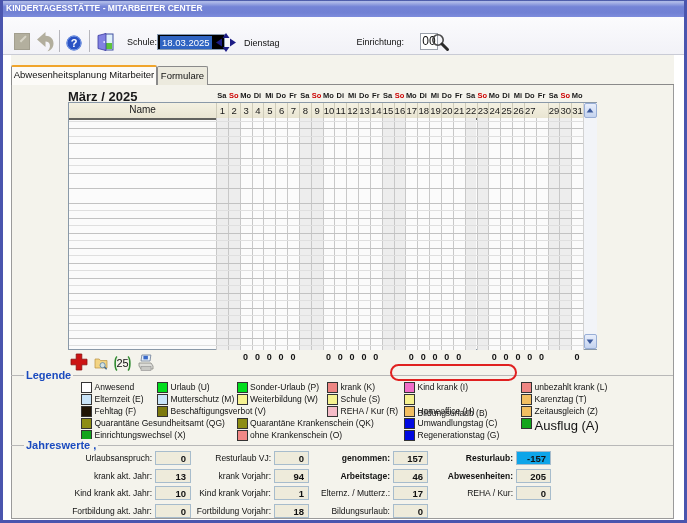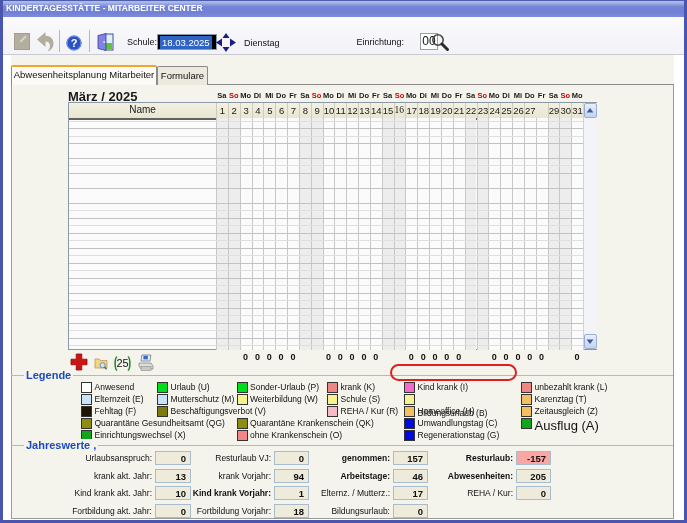--- a/index.html
+++ b/index.html
@@ -32,21 +32,21 @@
 <div class="abs" style="left:89px;top:30px;width:1px;height:22px;background:#b6b6bc;"></div>
 
 <svg class="abs" style="left:97px;top:33px;" width="17" height="18" viewBox="0 0 17 18">
   <rect x="8" y="1" width="8" height="16" fill="#dff0fa" stroke="#4050a0" stroke-width="1"></rect>
   <rect x="9" y="10" width="6" height="6" fill="#5ec43a"></rect>
   <path d="M1,2.5 L9,0.5 L9,17.5 L1,15.5 Z" fill="#8282e2" stroke="#3a3aa0" stroke-width="0.8"></path>
   <circle cx="7.2" cy="9" r="0.9" fill="#e8e8ff"></circle>
 </svg>
 <div class="abs" style="left:127px;top:37px;font-size:9px;color:#111;">Schule:</div>
 
-<div class="abs" style="left:157px;top:34px;width:60px;height:16px;background:#000000;border:1px solid #8a9cb2;box-sizing:border-box;">
+<div class="abs" style="left:157px;top:34px;width:68px;height:16px;background:#000000;border:1px solid #8a9cb2;box-sizing:border-box;">
   <div class="abs" style="left:2px;top:1px;background:#2f64c2;color:#fff;font-size:9.5px;padding:1px 2px;">18.03.2025</div>
 </div>
 
 <svg class="abs" style="left:215px;top:32px;" width="22" height="21" viewBox="0 0 22 21">
   <path d="M1,10.5 L7,6.5 L7,14.5 Z" fill="#1c1c86"></path>
   <path d="M21,10.5 L15,6.5 L15,14.5 Z" fill="#1c1c86"></path>
   <path d="M11,1 L7.5,6 L14.5,6 Z" fill="#1c1c86"></path>
   <path d="M11,20 L7.5,15 L14.5,15 Z" fill="#1c1c86"></path>
 </svg>
 <div class="abs" style="left:244px;top:38px;font-size:9px;color:#111;">Dienstag</div>
@@ -111,21 +111,21 @@
 <div class="abs" style="left:275.2px;top:103px;width:11.84px;height:15px;border-left:1px solid #cfccba;box-sizing:border-box;text-align:center;font-size:9.5px;color:#1a1a1a;line-height:15px;">6</div>
 <div class="abs" style="left:287.0px;top:103px;width:11.84px;height:15px;border-left:1px solid #cfccba;box-sizing:border-box;text-align:center;font-size:9.5px;color:#1a1a1a;line-height:15px;">7</div>
 <div class="abs" style="left:298.9px;top:103px;width:11.84px;height:15px;border-left:1px solid #cfccba;box-sizing:border-box;text-align:center;font-size:9.5px;color:#1a1a1a;line-height:15px;">8</div>
 <div class="abs" style="left:310.7px;top:103px;width:11.84px;height:15px;border-left:1px solid #cfccba;box-sizing:border-box;text-align:center;font-size:9.5px;color:#1a1a1a;line-height:15px;">9</div>
 <div class="abs" style="left:322.6px;top:103px;width:11.84px;height:15px;border-left:1px solid #cfccba;box-sizing:border-box;text-align:center;font-size:9.5px;color:#1a1a1a;line-height:15px;">10</div>
 <div class="abs" style="left:334.4px;top:103px;width:11.84px;height:15px;border-left:1px solid #cfccba;box-sizing:border-box;text-align:center;font-size:9.5px;color:#1a1a1a;line-height:15px;">11</div>
 <div class="abs" style="left:346.2px;top:103px;width:11.84px;height:15px;border-left:1px solid #cfccba;box-sizing:border-box;text-align:center;font-size:9.5px;color:#1a1a1a;line-height:15px;">12</div>
 <div class="abs" style="left:358.1px;top:103px;width:11.84px;height:15px;border-left:1px solid #cfccba;box-sizing:border-box;text-align:center;font-size:9.5px;color:#1a1a1a;line-height:15px;">13</div>
 <div class="abs" style="left:369.9px;top:103px;width:11.84px;height:15px;border-left:1px solid #cfccba;box-sizing:border-box;text-align:center;font-size:9.5px;color:#1a1a1a;line-height:15px;">14</div>
 <div class="abs" style="left:381.7px;top:103px;width:11.84px;height:15px;border-left:1px solid #cfccba;box-sizing:border-box;text-align:center;font-size:9.5px;color:#1a1a1a;line-height:15px;">15</div>
-<div class="abs" style="left:393.6px;top:103px;width:11.84px;height:15px;border-left:1px solid #cfccba;box-sizing:border-box;font-size:9.5px;color:#1a1a1a;line-height:15px;font-family:Liberation Serif, serif;">16</div>
+<div class="abs" style="left:393.6px;top:103px;width:11.84px;height:15px;border-left:1px solid #cfccba;box-sizing:border-box;font-size:9.5px;color:#1a1a1a;line-height:15px;">16</div>
 <div class="abs" style="left:405.4px;top:103px;width:11.84px;height:15px;border-left:1px solid #cfccba;box-sizing:border-box;text-align:center;font-size:9.5px;color:#1a1a1a;line-height:15px;">17</div>
 <div class="abs" style="left:417.3px;top:103px;width:11.84px;height:15px;border-left:1px solid #cfccba;box-sizing:border-box;text-align:center;font-size:9.5px;color:#1a1a1a;line-height:15px;">18</div>
 <div class="abs" style="left:429.1px;top:103px;width:11.84px;height:15px;border-left:1px solid #cfccba;box-sizing:border-box;text-align:center;font-size:9.5px;color:#1a1a1a;line-height:15px;">19</div>
 <div class="abs" style="left:440.9px;top:103px;width:11.84px;height:15px;border-left:1px solid #cfccba;box-sizing:border-box;text-align:center;font-size:9.5px;color:#1a1a1a;line-height:15px;">20</div>
 <div class="abs" style="left:452.8px;top:103px;width:11.84px;height:15px;border-left:1px solid #cfccba;box-sizing:border-box;text-align:left;font-size:9.5px;color:#1a1a1a;line-height:15px;">21</div>
 <div class="abs" style="left:464.6px;top:103px;width:11.84px;height:15px;border-left:1px solid #cfccba;box-sizing:border-box;text-align:center;font-size:9.5px;color:#1a1a1a;line-height:15px;">22</div>
 <div class="abs" style="left:476.5px;top:103px;width:11.84px;height:15px;border-left:1px solid #cfccba;box-sizing:border-box;text-align:center;font-size:9.5px;color:#1a1a1a;line-height:15px;">23</div>
 <div class="abs" style="left:488.3px;top:103px;width:11.84px;height:15px;border-left:1px solid #cfccba;box-sizing:border-box;text-align:center;font-size:9.5px;color:#1a1a1a;line-height:15px;">24</div>
 <div class="abs" style="left:500.1px;top:103px;width:11.84px;height:15px;border-left:1px solid #cfccba;box-sizing:border-box;text-align:center;font-size:9.5px;color:#1a1a1a;line-height:15px;">25</div>
 <div class="abs" style="left:512.0px;top:103px;width:11.84px;height:15px;border-left:1px solid #cfccba;box-sizing:border-box;text-align:center;font-size:9.5px;color:#1a1a1a;line-height:15px;">26</div>
@@ -287,29 +287,29 @@
 <div class="abs" style="left:52px;top:470.5px;width:100px;text-align:right;font-size:8.5px;font-weight:normal;color:#111;white-space:nowrap;">krank akt. Jahr:</div>
 <div class="abs" style="left:155px;top:468.5px;width:36px;height:14px;background:#eeebdb;border:1px solid #a7bccc;box-sizing:content-box;font-size:9.5px;font-weight:bold;color:#111;text-align:right;line-height:14px;padding-right:4px;box-sizing:border-box;">13</div>
 <div class="abs" style="left:52px;top:488px;width:100px;text-align:right;font-size:8.5px;font-weight:normal;color:#111;white-space:nowrap;">Kind krank akt. Jahr:</div>
 <div class="abs" style="left:155px;top:486px;width:36px;height:14px;background:#eeebdb;border:1px solid #a7bccc;box-sizing:content-box;font-size:9.5px;font-weight:bold;color:#111;text-align:right;line-height:14px;padding-right:4px;box-sizing:border-box;">10</div>
 <div class="abs" style="left:52px;top:505.5px;width:100px;text-align:right;font-size:8.5px;font-weight:normal;color:#111;white-space:nowrap;">Fortbildung akt. Jahr:</div>
 <div class="abs" style="left:155px;top:503.5px;width:36px;height:14px;background:#eeebdb;border:1px solid #a7bccc;box-sizing:content-box;font-size:9.5px;font-weight:bold;color:#111;text-align:right;line-height:14px;padding-right:4px;box-sizing:border-box;">0</div>
 <div class="abs" style="left:171px;top:453px;width:100px;text-align:right;font-size:8.5px;font-weight:normal;color:#111;white-space:nowrap;">Resturlaub VJ:</div>
 <div class="abs" style="left:274px;top:451px;width:35px;height:14px;background:#eeebdb;border:1px solid #a7bccc;box-sizing:content-box;font-size:9.5px;font-weight:bold;color:#111;text-align:right;line-height:14px;padding-right:4px;box-sizing:border-box;">0</div>
 <div class="abs" style="left:171px;top:470.5px;width:100px;text-align:right;font-size:8.5px;font-weight:normal;color:#111;white-space:nowrap;">krank Vorjahr:</div>
 <div class="abs" style="left:274px;top:468.5px;width:35px;height:14px;background:#eeebdb;border:1px solid #a7bccc;box-sizing:content-box;font-size:9.5px;font-weight:bold;color:#111;text-align:right;line-height:14px;padding-right:4px;box-sizing:border-box;">94</div>
-<div class="abs" style="left:171px;top:488px;width:100px;text-align:right;font-size:8.5px;font-weight:bold;color:#111;white-space:nowrap;">Kind krank Vorjahr:</div>
+<div class="abs" style="left:171px;top:488px;width:100px;text-align:right;font-size:8.5px;font-weight:normal;color:#111;white-space:nowrap;">Kind krank Vorjahr:</div>
 <div class="abs" style="left:274px;top:486px;width:35px;height:14px;background:#eeebdb;border:1px solid #a7bccc;box-sizing:content-box;font-size:9.5px;font-weight:bold;color:#111;text-align:right;line-height:14px;padding-right:4px;box-sizing:border-box;">1</div>
 <div class="abs" style="left:171px;top:505.5px;width:100px;text-align:right;font-size:8.5px;font-weight:normal;color:#111;white-space:nowrap;">Fortbildung Vorjahr:</div>
 <div class="abs" style="left:274px;top:503.5px;width:35px;height:14px;background:#eeebdb;border:1px solid #a7bccc;box-sizing:content-box;font-size:9.5px;font-weight:bold;color:#111;text-align:right;line-height:14px;padding-right:4px;box-sizing:border-box;">18</div>
 <div class="abs" style="left:290px;top:453px;width:100px;text-align:right;font-size:8.5px;font-weight:bold;color:#111;white-space:nowrap;">genommen:</div>
 <div class="abs" style="left:393px;top:451px;width:35px;height:14px;background:#eeebdb;border:1px solid #a7bccc;box-sizing:content-box;font-size:9.5px;font-weight:bold;color:#111;text-align:right;line-height:14px;padding-right:4px;box-sizing:border-box;">157</div>
 <div class="abs" style="left:290px;top:470.5px;width:100px;text-align:right;font-size:8.5px;font-weight:bold;color:#111;white-space:nowrap;">Arbeitstage:</div>
 <div class="abs" style="left:393px;top:468.5px;width:35px;height:14px;background:#eeebdb;border:1px solid #a7bccc;box-sizing:content-box;font-size:9.5px;font-weight:bold;color:#111;text-align:right;line-height:14px;padding-right:4px;box-sizing:border-box;">46</div>
 <div class="abs" style="left:290px;top:488px;width:100px;text-align:right;font-size:8.5px;font-weight:normal;color:#111;white-space:nowrap;">Elternz. / Mutterz.:</div>
 <div class="abs" style="left:393px;top:486px;width:35px;height:14px;background:#eeebdb;border:1px solid #a7bccc;box-sizing:content-box;font-size:9.5px;font-weight:bold;color:#111;text-align:right;line-height:14px;padding-right:4px;box-sizing:border-box;">17</div>
 <div class="abs" style="left:290px;top:505.5px;width:100px;text-align:right;font-size:8.5px;font-weight:normal;color:#111;white-space:nowrap;">Bildungsurlaub:</div>
 <div class="abs" style="left:393px;top:503.5px;width:35px;height:14px;background:#eeebdb;border:1px solid #a7bccc;box-sizing:content-box;font-size:9.5px;font-weight:bold;color:#111;text-align:right;line-height:14px;padding-right:4px;box-sizing:border-box;">0</div>
 <div class="abs" style="left:413px;top:453px;width:100px;text-align:right;font-size:8.5px;font-weight:bold;color:#111;white-space:nowrap;">Resturlaub:</div>
-<div class="abs" style="left:516px;top:451px;width:35px;height:14px;background:#fca5a5;border:1px solid #a7bccc;box-sizing:content-box;font-size:9.5px;font-weight:bold;color:#111;text-align:right;line-height:14px;padding-right:4px;box-sizing:border-box;">-157</div>
+<div class="abs" style="left:516px;top:451px;width:35px;height:14px;background:#0ea5e9;border:1px solid #a7bccc;box-sizing:content-box;font-size:9.5px;font-weight:bold;color:#111;text-align:right;line-height:14px;padding-right:4px;box-sizing:border-box;">-157</div>
 <div class="abs" style="left:413px;top:470.5px;width:100px;text-align:right;font-size:8.5px;font-weight:bold;color:#111;white-space:nowrap;">Abwesenheiten:</div>
 <div class="abs" style="left:516px;top:468.5px;width:35px;height:14px;background:#eeebdb;border:1px solid #a7bccc;box-sizing:content-box;font-size:9.5px;font-weight:bold;color:#111;text-align:right;line-height:14px;padding-right:4px;box-sizing:border-box;">205</div>
 <div class="abs" style="left:413px;top:488px;width:100px;text-align:right;font-size:8.5px;font-weight:normal;color:#111;white-space:nowrap;">REHA / Kur:</div>
 <div class="abs" style="left:516px;top:486px;width:35px;height:14px;background:#eeebdb;border:1px solid #a7bccc;box-sizing:content-box;font-size:9.5px;font-weight:bold;color:#111;text-align:right;line-height:14px;padding-right:4px;box-sizing:border-box;">0</div>
 </body></html>

